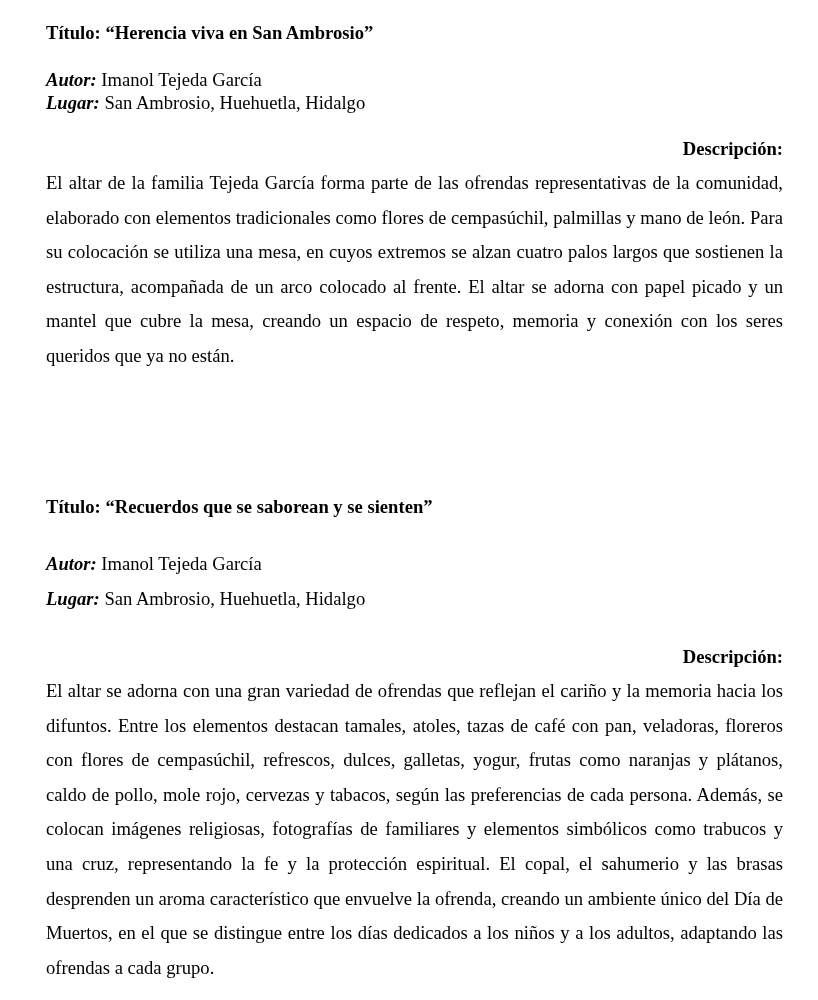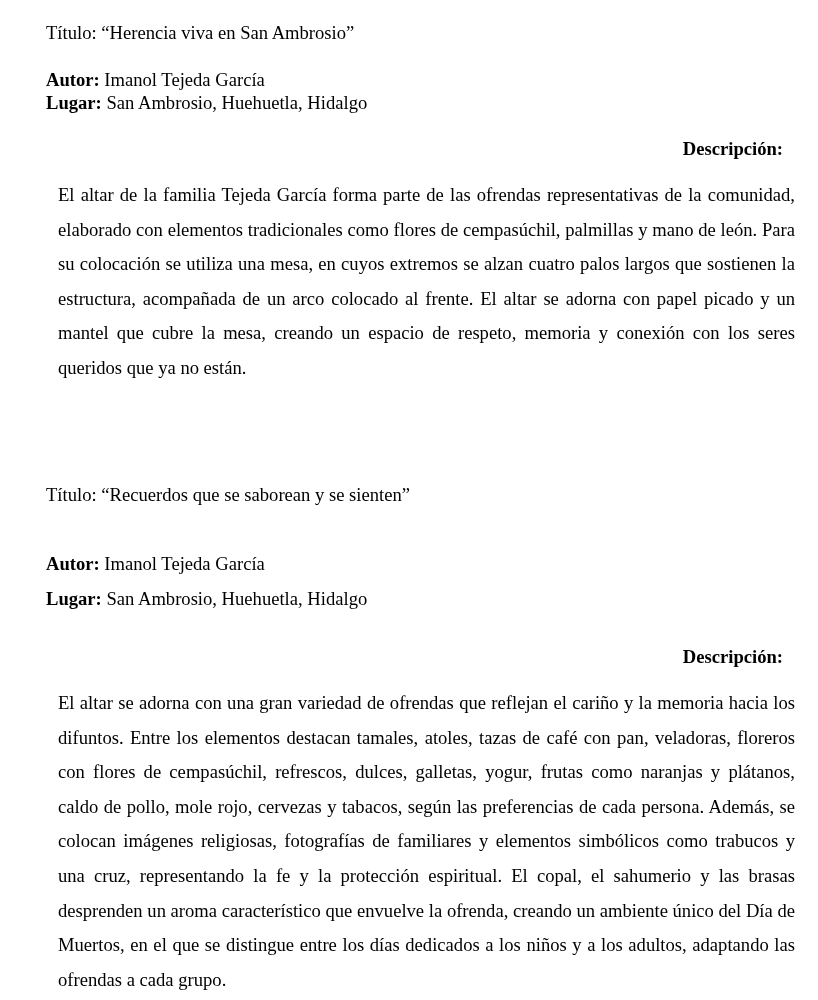--- a/index.html
+++ b/index.html
@@ -3,29 +3,29 @@
   <meta charset="utf-8">
   <style>
     html, body { margin: 0; padding: 0; background: #ffffff; }
     body {
       width: 818px; height: 1000px; overflow: hidden; position: relative;
       font-family: "Liberation Serif", "DejaVu Serif", serif;
       color: #000000;
       font-size: 18.6px;
     }
     .block { position: absolute; left: 46px; width: 737px; }
-    .title { font-weight: normal; line-height: 22px; }
+    .title { font-weight: bold; line-height: 22px; }
     .meta-line { line-height: 23px; }
     .meta-line.loose { line-height: 35px; }
-    .label { font-weight: bold; }
+    .label { font-weight: bold; font-style: italic; }
     .desc-label { font-weight: bold; line-height: 22px; text-align: right; }
     .para {
       text-align: justify;
       line-height: 34.6px;
-      margin: 12px;
+      margin: 0;
     }
   </style>
 </head>
 <body>
 
 <div class="block title" style="top:22px;">
   <span>Título:</span>
   <span>“Herencia viva en San Ambrosio”</span>
 </div>
 
@@ -37,21 +37,21 @@
   <div class="meta-line">
     <span class="label">Lugar:</span>
     <span>San Ambrosio, Huehuetla, Hidalgo</span>
   </div>
 </div>
 
 <div class="block desc-label" style="top:138px;">Descripción:</div>
 
 <p class="block para" style="top:166px;">El altar de la familia Tejeda García forma parte de las ofrendas representativas de la comunidad, elaborado con elementos tradicionales como flores de cempasúchil, palmillas y mano de león. Para su colocación se utiliza una mesa, en cuyos extremos se alzan cuatro palos largos que sostienen la estructura, acompañada de un arco colocado al frente. El altar se adorna con papel picado y un mantel que cubre la mesa, creando un espacio de respeto, memoria y conexión con los seres queridos que ya no están.</p>
 
-<div class="block title" style="top:484px;">
+<div class="block title" style="top:496px;">
   <span>Título:</span>
   <span>“Recuerdos que se saborean y se sienten”</span>
 </div>
 
 <div class="block" style="top:546px;">
   <div class="meta-line loose">
     <span class="label">Autor:</span>
     <span>Imanol Tejeda García</span>
   </div>
   <div class="meta-line loose">

